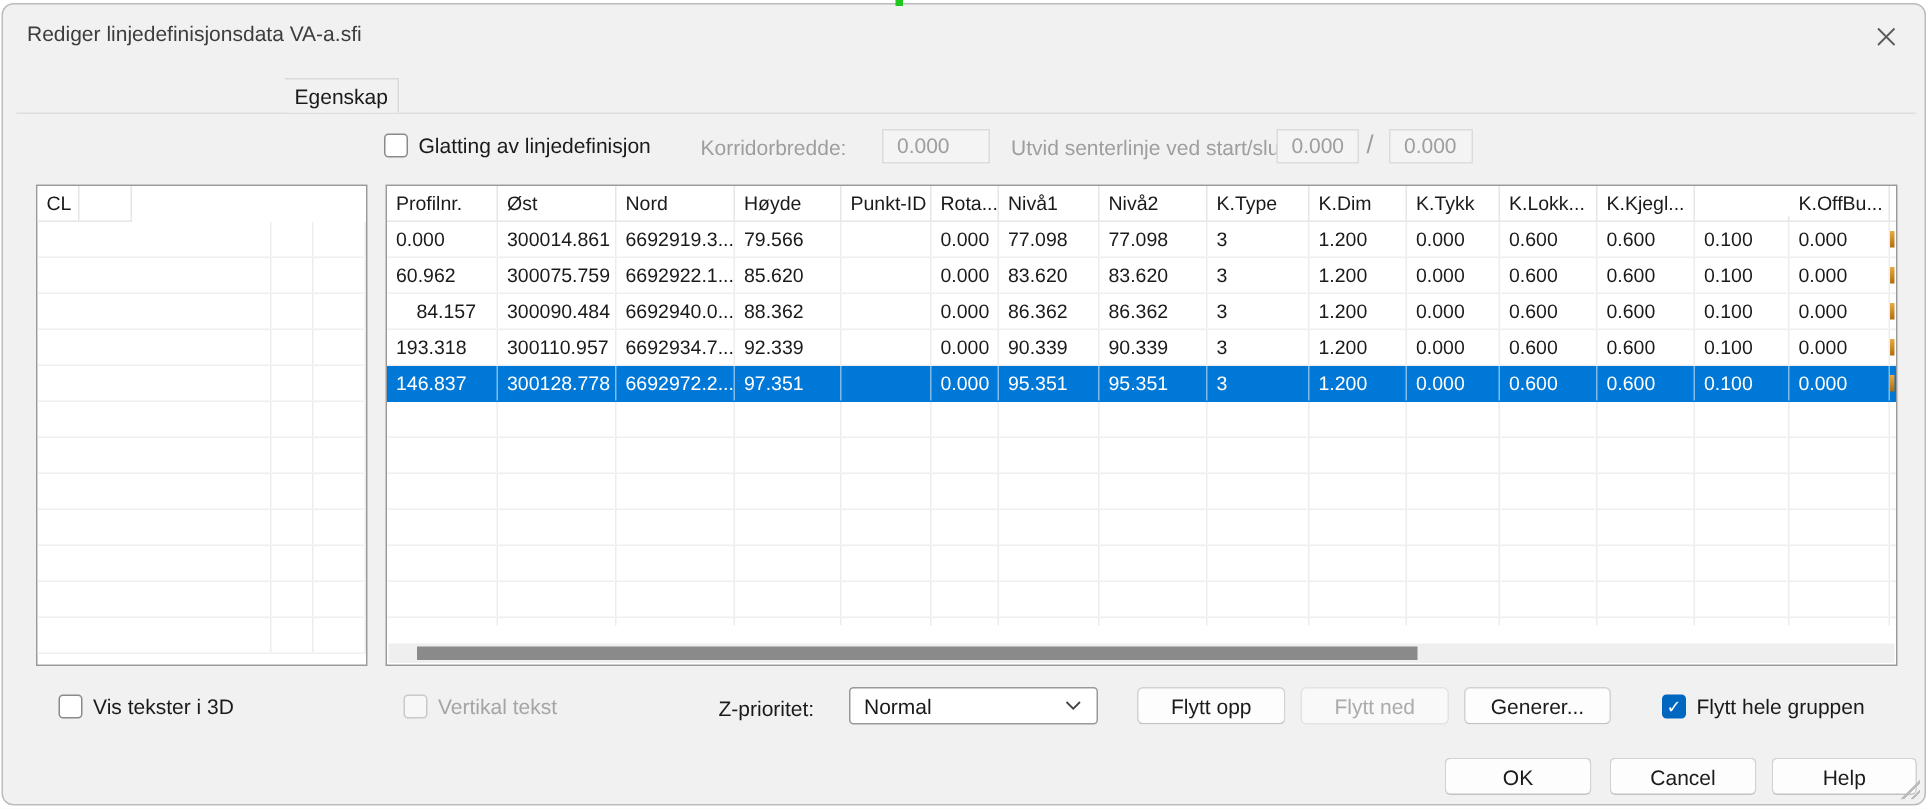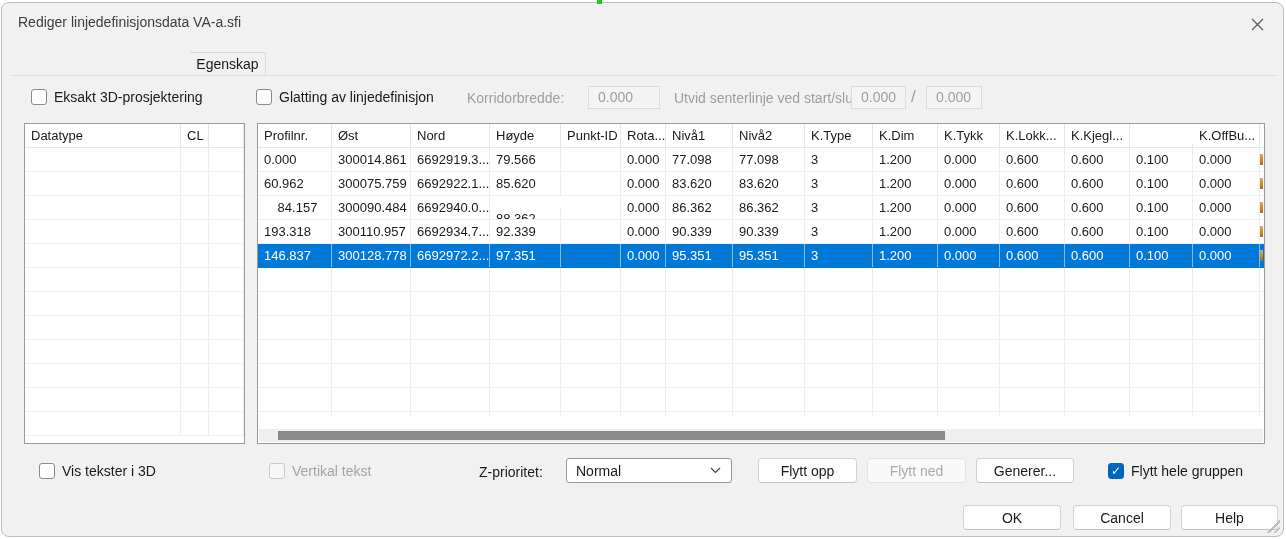--- a/index.html
+++ b/index.html
@@ -84,38 +84,33 @@
     <svg width="13" height="13" viewBox="0 0 13 13">
       <path d="M1 1 L12 12 M12 1 L1 12" stroke="#5a5a5a" stroke-width="1.2" fill="none"></path>
     </svg>
   </div>
 
   <div class="tabline"></div>
   <div class="tab inactive">
     <span>Egenskap</span>
   </div>
 
-  <div class="cbrow" style="left:29px;top:85px">
-    <span class="cb"></span>
-    <span class="lbl">Eksakt 3D-prosjektering</span>
-  </div>
   <div class="cbrow" style="left:254px;top:85px">
     <span class="cb"></span>
     <span class="lbl">Glatting av linjedefinisjon</span>
   </div>
   <div class="dislabel" style="left:465px;top:87px">Korridorbredde:</div>
   <div class="disfield" style="left:586px;top:83px;width:72px">0.000</div>
   <div class="dislabel" style="left:672px;top:87px">Utvid senterlinje ved start/slutt:</div>
   <div class="disfield" style="left:849px;top:83px;width:55px">0.000</div>
   <div class="slash" style="left:909px;top:84px">/</div>
   <div class="disfield" style="left:924px;top:83px;width:56px">0.000</div>
 
   <div class="gridbox" style="left:22px;top:120px;width:221px;height:321px">
     <div class="thead" id="dt-head">
-        <div class="hcell" style="width: 156px;">Datatype</div>
         <div class="hcell" style="width: 28px;">CL</div>
         <div class="hcell" style="width: 35px;"></div>
       </div>
     <div class="tbody" id="dt-body" style="height:295px">
         <div class="trow">
           <div class="tcell" style="width: 156px;"></div>
           <div class="tcell" style="width: 28px;"></div>
           <div class="tcell" style="width: 35px;"></div>
         </div>
         <div class="trow">
@@ -233,21 +228,21 @@
           <div class="tcell" style="width: 63px;">0.100</div>
           <div class="tcell" style="width: 67px;">0.000</div>
           <div class="tcell marker" style="width: 4px;">
             <i></i>
           </div>
         </div>
         <div class="trow">
           <div class="tcell" style="width: 74px; text-align: center;">84.157</div>
           <div class="tcell" style="width: 79px;">300090.484</div>
           <div class="tcell" style="width: 79px;">6692940.0...</div>
-          <div class="tcell" style="width: 71px; margin-top: 11px;">88.362</div>
+          <div class="tcell" style="width: 71px;">88.362</div>
           <div class="tcell" style="width: 60px;"></div>
           <div class="tcell" style="width: 45px;">0.000</div>
           <div class="tcell" style="width: 67px;">86.362</div>
           <div class="tcell" style="width: 72px;">86.362</div>
           <div class="tcell" style="width: 68px;">3</div>
           <div class="tcell" style="width: 65px;">1.200</div>
           <div class="tcell" style="width: 62px;">0.000</div>
           <div class="tcell" style="width: 65px;">0.600</div>
           <div class="tcell" style="width: 65px;">0.600</div>
           <div class="tcell" style="width: 63px;">0.100</div>

